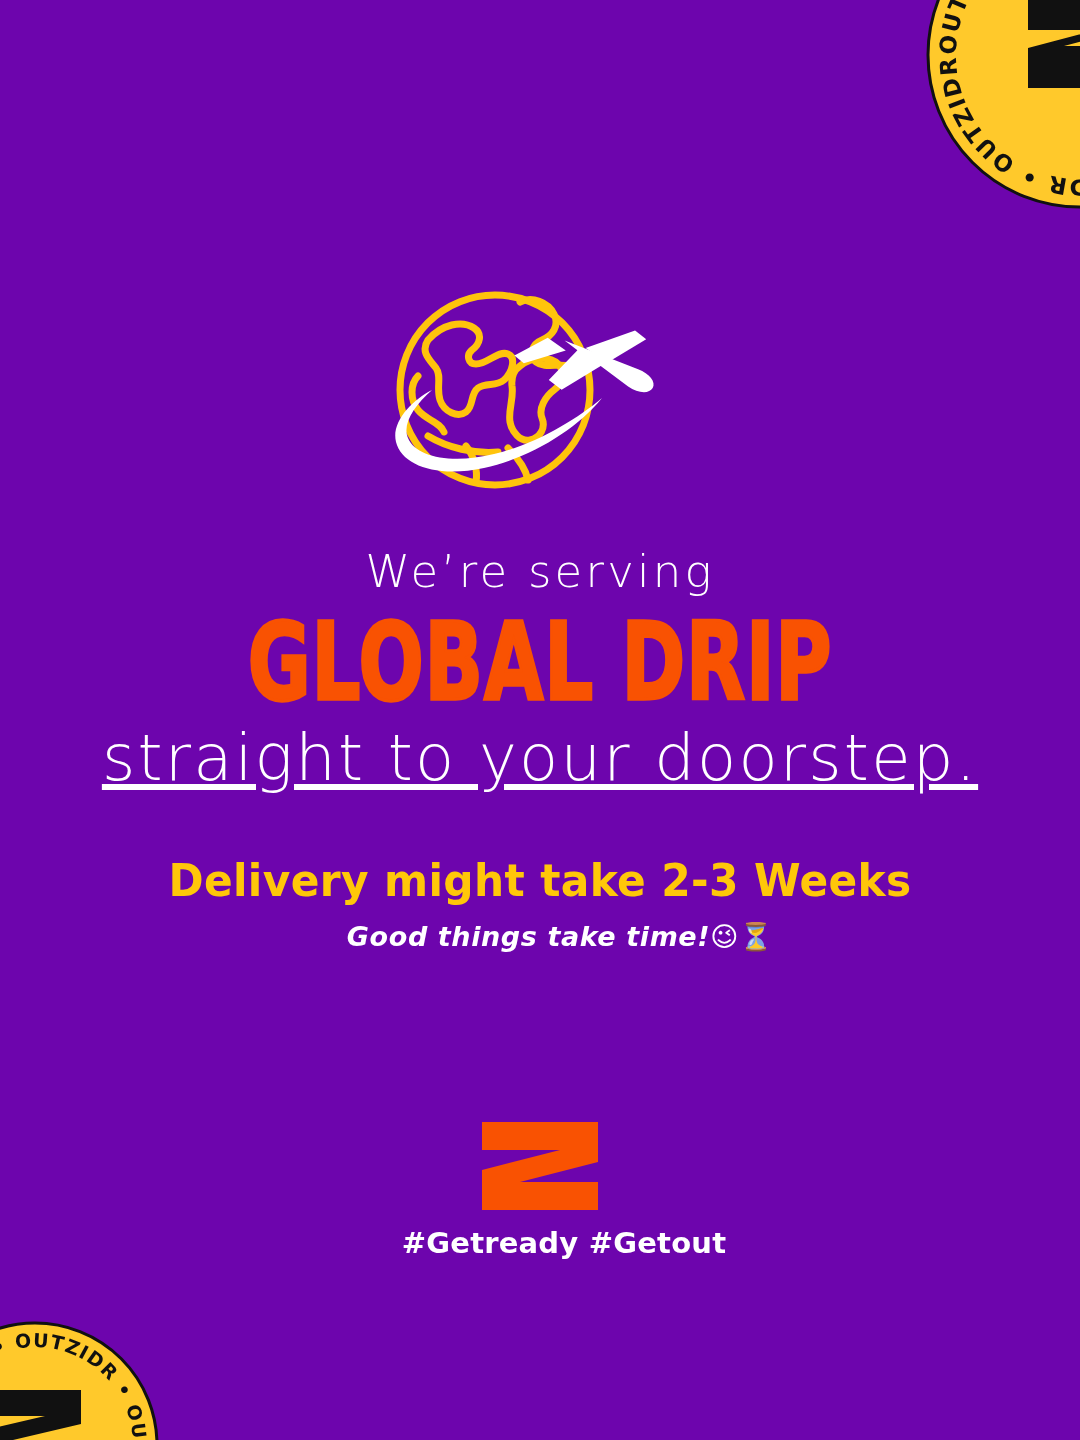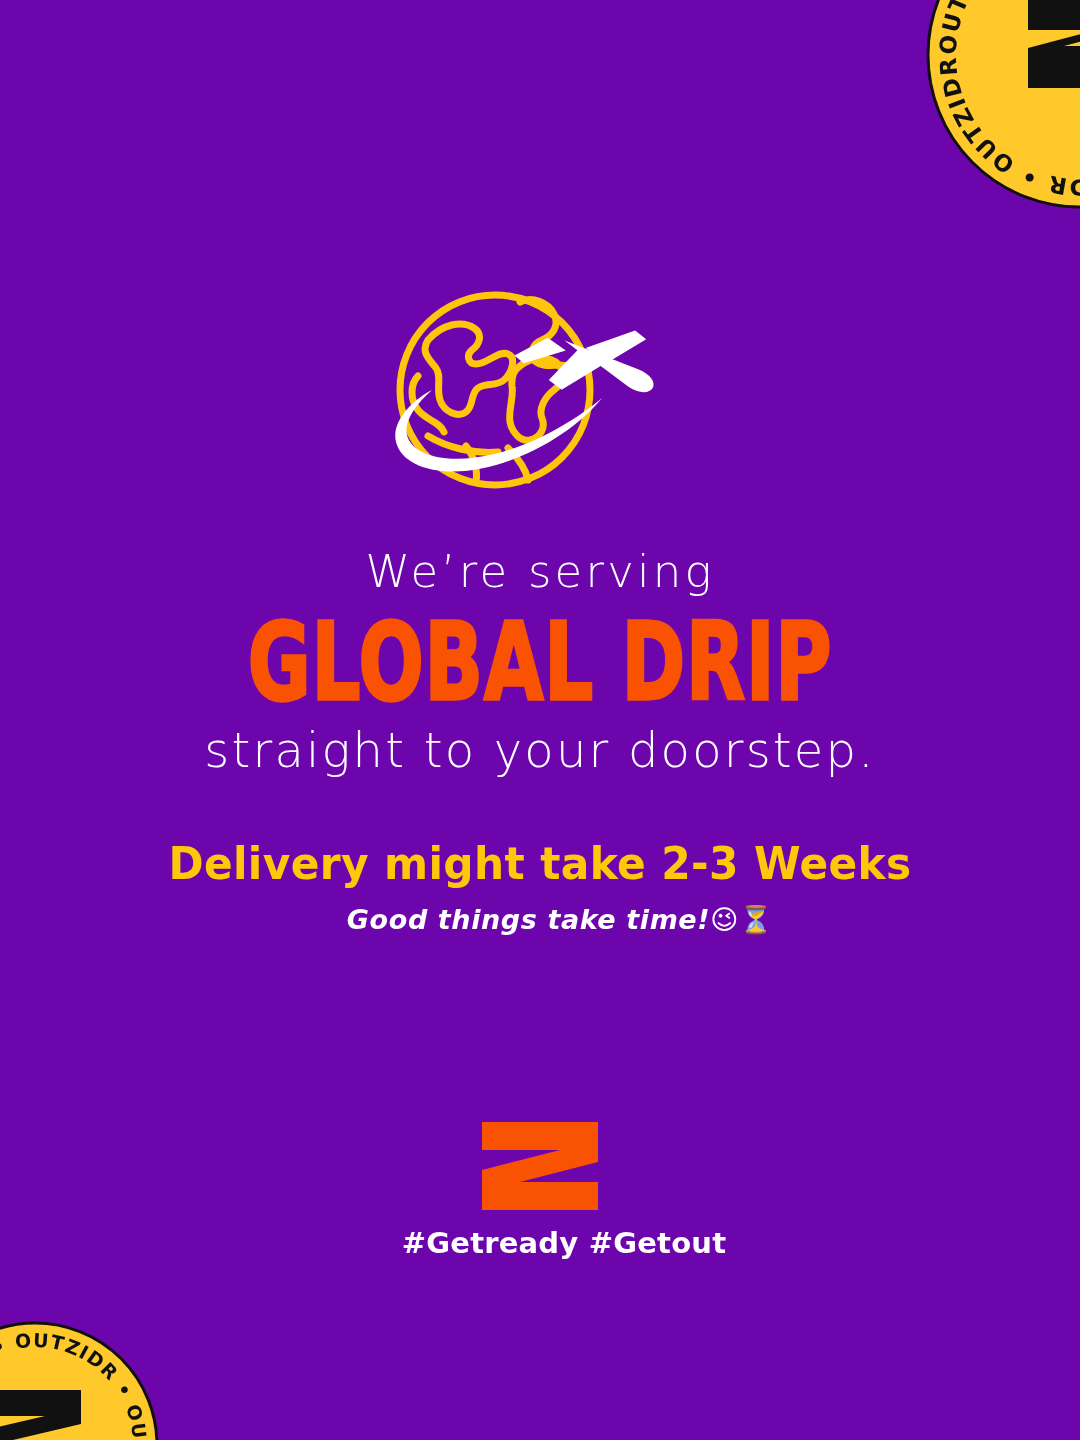--- a/index.html
+++ b/index.html
@@ -83,25 +83,26 @@
     line-height: 1.12;
     margin-top: 8px;
     transform: scaleX(0.80) scaleY(1.12);
     transform-origin: center top;
     -webkit-text-stroke: 3px #f95202;
   }
 
   .line-doorstep {
     font-family: "DejaVu Sans", sans-serif;
     font-weight: 300;
-    font-size: 48px;
+    font-size: 64px;
     letter-spacing: 2.2px;
     color: #ffffff;
     line-height: 1.05;
     margin-top: 14px;
+    text-decoration: underline;
   }
 
   .line-delivery {
     font-family: "DejaVu Sans", sans-serif;
     font-weight: 700;
     font-size: 45px;
     letter-spacing: 0.4px;
     color: #ffc709;
     margin-top: 62px;
     transform: scaleX(0.94);

